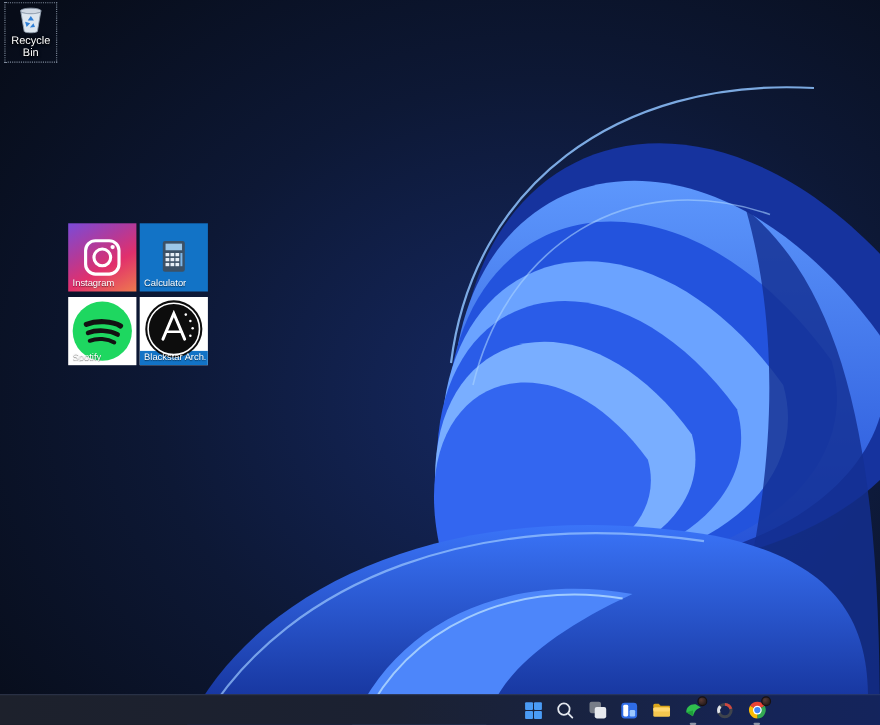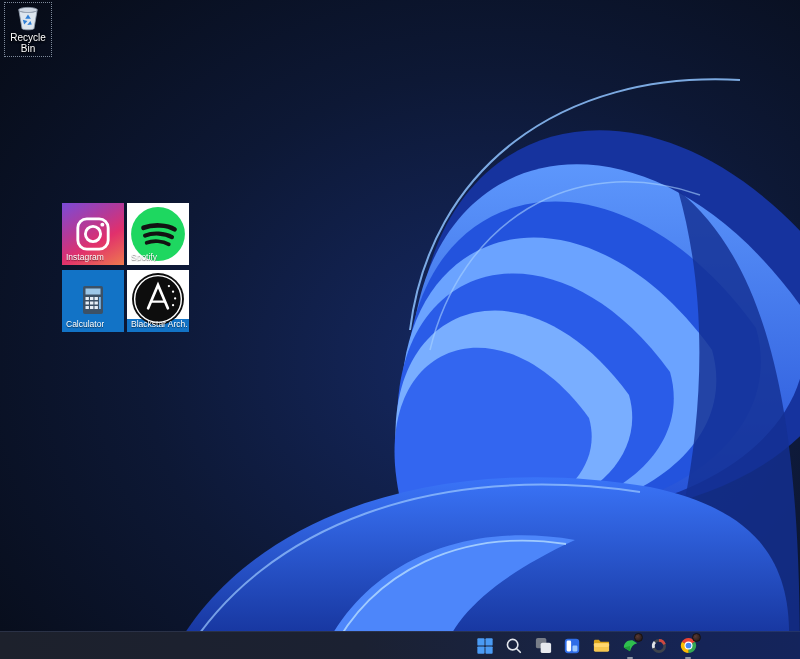--- a/index.html
+++ b/index.html
@@ -102,32 +102,20 @@
         <svg width="50" height="50" viewBox="0 0 56 56">
           <rect x="11" y="11" width="34" height="34" rx="10" fill="none" stroke="#fff" stroke-width="3.2"></rect>
           <circle cx="28" cy="28" r="8.5" fill="none" stroke="#fff" stroke-width="3.2"></circle>
           <circle cx="38.5" cy="17.5" r="2.2" fill="#fff"></circle>
         </svg>
       </div>
       <span class="t-lbl">Instagram</span>
     </div>
 
 
-    <div class="tile spotify">
-      <div class="center">
-        <svg width="58" height="58" viewBox="0 0 56 56">
-          <circle cx="28" cy="28" r="26" fill="#1ed760"></circle>
-          <path d="M14,22 C23,18.5 37,19 44,23.5" fill="none" stroke="#121212" stroke-width="4.5" stroke-linecap="round"></path>
-          <path d="M15.5,29.5 C23,26.5 34.5,27 41.5,31" fill="none" stroke="#121212" stroke-width="4" stroke-linecap="round"></path>
-          <path d="M17,36.5 C23.5,34 32.5,34.5 38.5,38" fill="none" stroke="#121212" stroke-width="3.5" stroke-linecap="round"></path>
-        </svg>
-      </div>
-      <span class="t-lbl">Spotify</span>
-    </div>
-
     <div class="tile calculator">
       <div class="center">
         <svg width="40" height="40" viewBox="0 0 40 40">
           <rect x="10" y="5" width="20" height="28" rx="2" fill="#3c5166"></rect>
           <rect x="12.5" y="7.5" width="15" height="6" fill="#9cc7e8"></rect>
           <g fill="#e6eef5">
             <rect x="12.5" y="16" width="3.4" height="3"></rect>
               <rect x="17" y="16" width="3.4" height="3"></rect>
               <rect x="21.5" y="16" width="3.4" height="3"></rect>
             <rect x="12.5" y="20.5" width="3.4" height="3"></rect>
@@ -136,20 +124,32 @@
             <rect x="12.5" y="25" width="3.4" height="3"></rect>
               <rect x="17" y="25" width="3.4" height="3"></rect>
               <rect x="21.5" y="25" width="3.4" height="3"></rect>
           </g>
           <rect x="26" y="16" width="1.8" height="12" fill="#7fb7e8"></rect>
         </svg>
       </div>
       <span class="t-lbl">Calculator</span>
     </div>
 
+    <div class="tile spotify">
+      <div class="center">
+        <svg width="58" height="58" viewBox="0 0 56 56">
+          <circle cx="28" cy="28" r="26" fill="#1ed760"></circle>
+          <path d="M14,22 C23,18.5 37,19 44,23.5" fill="none" stroke="#121212" stroke-width="4.5" stroke-linecap="round"></path>
+          <path d="M15.5,29.5 C23,26.5 34.5,27 41.5,31" fill="none" stroke="#121212" stroke-width="4" stroke-linecap="round"></path>
+          <path d="M17,36.5 C23.5,34 32.5,34.5 38.5,38" fill="none" stroke="#121212" stroke-width="3.5" stroke-linecap="round"></path>
+        </svg>
+      </div>
+      <span class="t-lbl">Spotify</span>
+    </div>
+
 
     <div class="tile blackstar">
       <div class="strip"></div>
       <div class="center" style="top:-4px;">
         <svg width="54" height="54" viewBox="0 0 52 52">
           <circle cx="26" cy="26" r="25" fill="#0d0d0d"></circle>
           <circle cx="26" cy="26" r="22.5" fill="none" stroke="#fff" stroke-width="1.4"></circle>
           <path d="M16.5,35 L26,12.5 L35.5,35" fill="none" stroke="#fff" stroke-width="2.6" stroke-linecap="round"></path>
           <path d="M20,28.5 L32,28.5" fill="none" stroke="#fff" stroke-width="2.2" stroke-linecap="round"></path>
           <g fill="#fff">

